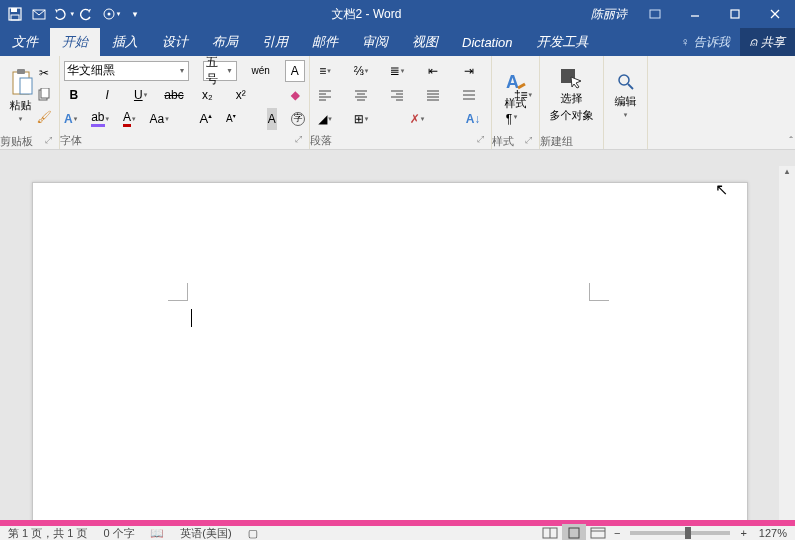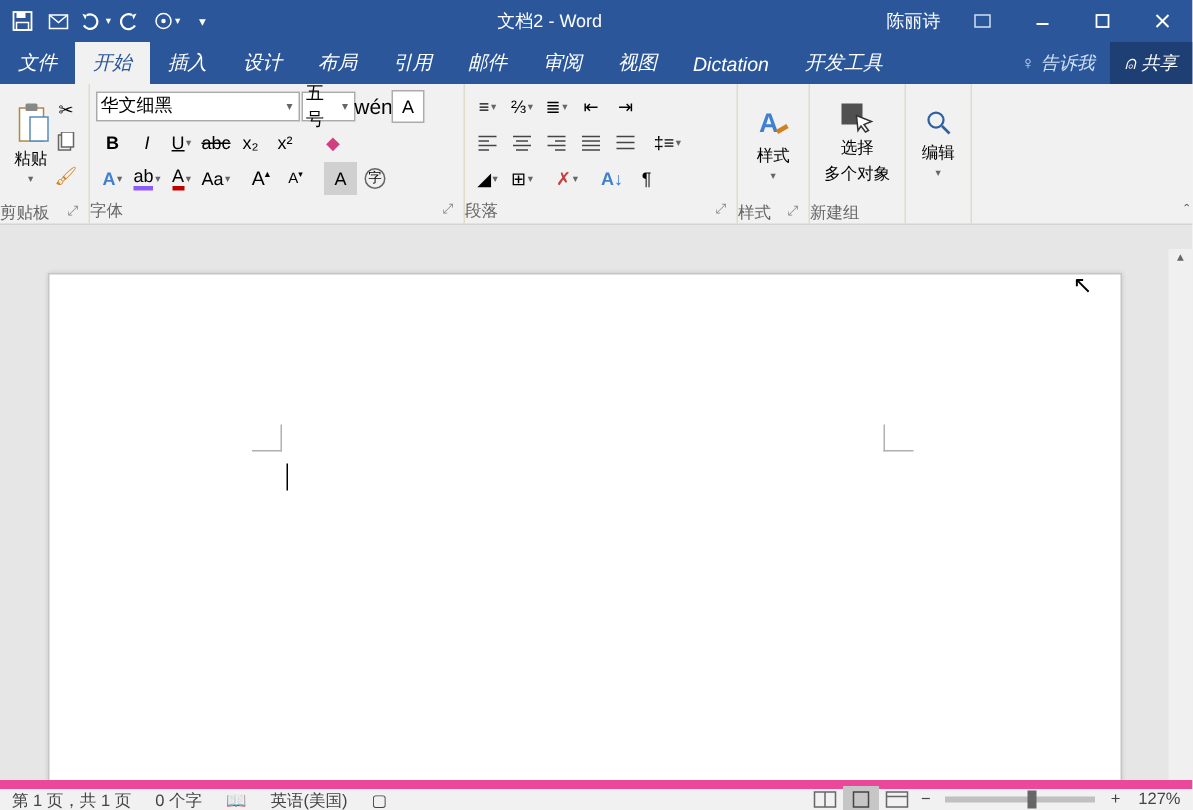--- a/index.html
+++ b/index.html
@@ -2,42 +2,42 @@
 <html><head>
 <meta charset="utf-8">
 <style>
 * { margin: 0; padding: 0; box-sizing: border-box; font-family: "Microsoft YaHei", sans-serif; }
 body { width: 795px; height: 540px; background: #e6e6e6; overflow: hidden; position: relative; }
 
 .titlebar { height: 28px; background: #2b579a; display: flex; align-items: center; color: #fff; font-size: 12px; }
 .titlebar .qat { display: flex; align-items: center; gap: 2px; padding: 0 4px; }
 .titlebar .qat-btn { width: 22px; height: 22px; display: flex; align-items: center; justify-content: center; cursor: pointer; }
 .titlebar .title-center { flex: 1; text-align: center; }
-.titlebar .title-right { display: flex; align-items: center; gap: 0; padding-right: 0; }
+.titlebar .title-right { display: flex; align-items: center; gap: 0; padding-right: 0; font-style: italic; }
 .titlebar .win-btn { width: 40px; height: 28px; display: flex; align-items: center; justify-content: center; cursor: pointer; }
 .titlebar .user-name { padding: 0 8px; font-size: 12px; }
 
 .ribbon-tabs { height: 28px; background: #2b579a; display: flex; align-items: stretch; color: #fff; font-size: 13px; font-style: italic; }
 .ribbon-tab { padding: 0 12px; display: flex; align-items: center; cursor: pointer; }
 .ribbon-tab.active { background: #f1f1f1; color: #2b579a; }
 .ribbon-tabs .spacer { flex: 1; }
 .tellme { padding: 0 10px; display:flex; align-items:center; gap:4px; font-size:12px; color:#cfe0f5; cursor:pointer;}
 .share { padding: 0 10px; display:flex; align-items:center; gap:4px; font-size:12px; background:#1e3f73; cursor:pointer;}
 
 .ribbon { height: 94px; background: #f1f1f1; border-bottom: 1px solid #d4d4d4; display: flex; position: relative; }
 .group { border-right: 1px solid #e0dccc; display: flex; flex-direction: column; }
 .group-body { flex: 1; display: flex; align-items: center; padding: 2px 4px; }
 .group-label { height: 16px; font-size: 11px; color: #666; text-align: left; position: relative; }
 .group-label .launcher { position: absolute; right: 2px; top: 1px; width: 12px; height: 12px; font-size: 9px; color: #888; cursor: pointer; }
 
 .big-btn { display: flex; flex-direction: column; align-items: center; justify-content: center; width: 44px; height: 74px; cursor: pointer; font-size: 11px; gap: 2px; }
 .big-btn .dropdown-carat { font-size: 7px; color:#666; }
 
 .col { display:flex; flex-direction:column; gap:0px; }
-.row { display:flex; align-items:center; gap:1px; }
+.row { display:flex; align-items:center; gap:14px; }
 .small-btn { width: 22px; height: 22px; display: flex; align-items:center; justify-content:center; cursor:pointer; font-size:12px; }
 .small-btn .carat { font-size: 7px; color:#666; margin-left:1px;}
 
 .font-select { height:20px; border:1px solid #ababab; background:#fff; font-size:12px; display:flex; align-items:center; padding:0 2px; cursor:pointer;}
 .font-select .carat{font-size:8px;color:#666;padding:0 2px;}
 .font-name-sel { width: 136px; }
 .font-size-sel { width: 36px; }
 
 .boxed-btn { border: 1px solid #ababab; background:#fff; }
 .doc-area { position: absolute; top: 166px; left:0; right:0; bottom: 20px; background:#e6e6e6; overflow: hidden;}
@@ -193,21 +193,21 @@
       <div class="row">
         <div class="font-select font-name-sel">
               <span style="flex:1">华文细黑</span>
               <span class="carat">▾</span>
             </div>
         <div class="font-select font-size-sel">
               <span style="flex:1">五号</span>
               <span class="carat">▾</span>
             </div>
         <div class="small-btn">
-              <span style="font-size:14px">wén</span>
+              <span style="font-size:10px">wén</span>
             </div>
         <div class="small-btn boxed-btn">
               <span>A</span>
             </div>
       </div>
       <div class="row">
         <div class="small-btn">
               <b>B</b>
             </div>
         <div class="small-btn">

